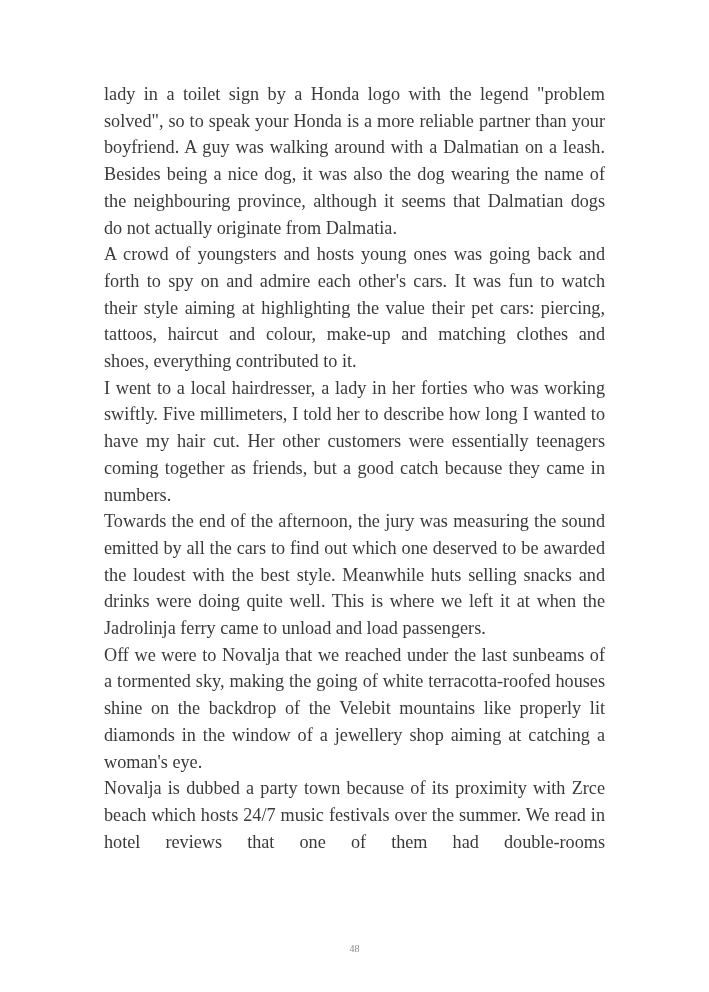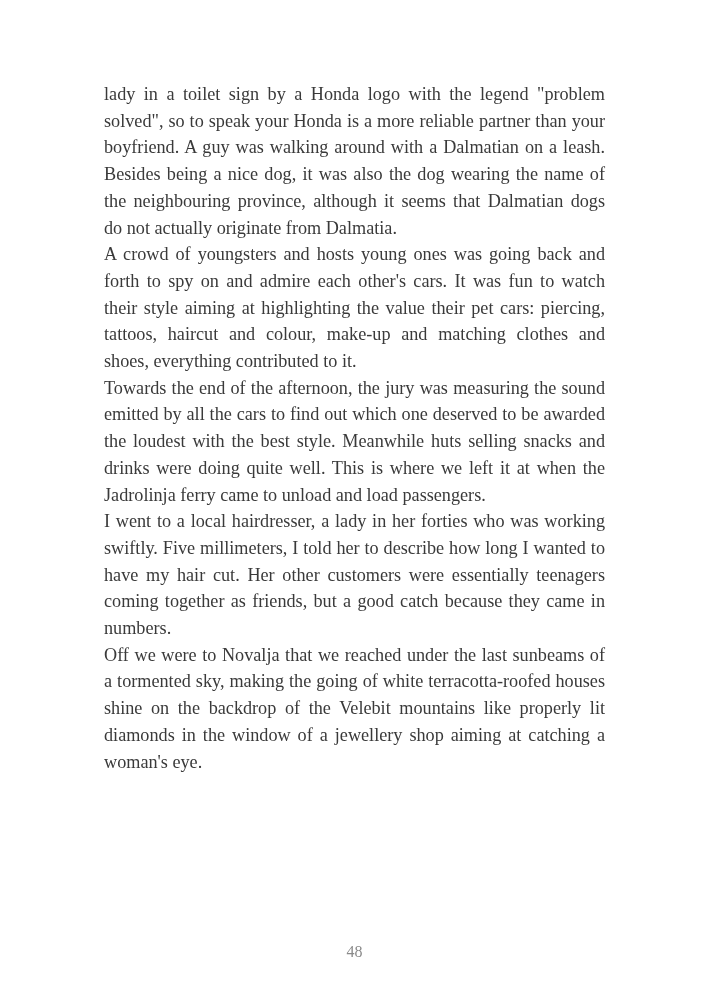--- a/index.html
+++ b/index.html
@@ -37,29 +37,30 @@
       padding: 0;
       text-align: justify;
     }
     .page-number {
       position: absolute;
       left: 0;
       width: 709px;
       top: 943px;
       text-align: center;
       font-family: "Liberation Serif", "DejaVu Serif", serif;
-      font-size: 16px;
+      font-size: 10px;
       color: #8a8a8a;
     }
   </style>
 </head>
 <body>
 
 <div class="page">
   <div class="body-text">
     <p>lady in a toilet sign by a Honda logo with the legend "problem solved", so to speak your Honda is a more reliable partner than your boyfriend. A guy was walking around with a Dalmatian on a leash. Besides being a nice dog, it was also the dog wearing the name of the neighbouring province, although it seems that Dalmatian dogs do not actually originate from Dalmatia.</p>
     <p>A crowd of youngsters and hosts young ones was going back and forth to spy on and admire each other's cars. It was fun to watch their style aiming at highlighting the value their pet cars: piercing, tattoos, haircut and colour, make-up and matching clothes and shoes, everything contributed to it.</p>
+    <p>I went to a local hairdresser, a lady in her forties who was working swiftly. Five millimeters, I told her to describe how long I wanted to have my hair cut. Her other customers were essentially teenagers coming together as friends, but a good catch because they came in numbers.</p>
     <p>Towards the end of the afternoon, the jury was measuring the sound emitted by all the cars to find out which one deserved to be awarded the loudest with the best style. Meanwhile huts selling snacks and drinks were doing quite well. This is where we left it at when the Jadrolinja ferry came to unload and load passengers.</p>
-    <p>I went to a local hairdresser, a lady in her forties who was working swiftly. Five millimeters, I told her to describe how long I wanted to have my hair cut. Her other customers were essentially teenagers coming together as friends, but a good catch because they came in numbers.</p>
     <p>Off we were to Novalja that we reached under the last sunbeams of a tormented sky, making the going of white terracotta-roofed houses shine on the backdrop of the Velebit mountains like properly lit diamonds in the window of a jewellery shop aiming at catching a woman's eye.</p>
+    <p style="text-align-last: justify;">Novalja is dubbed a party town because of its proximity with Zrce beach which hosts 24/7 music festivals over the summer. We read in hotel reviews that one of them had double-rooms</p>
   </div>
   <div class="page-number">48</div>
 </div>
 
 </body></html>

